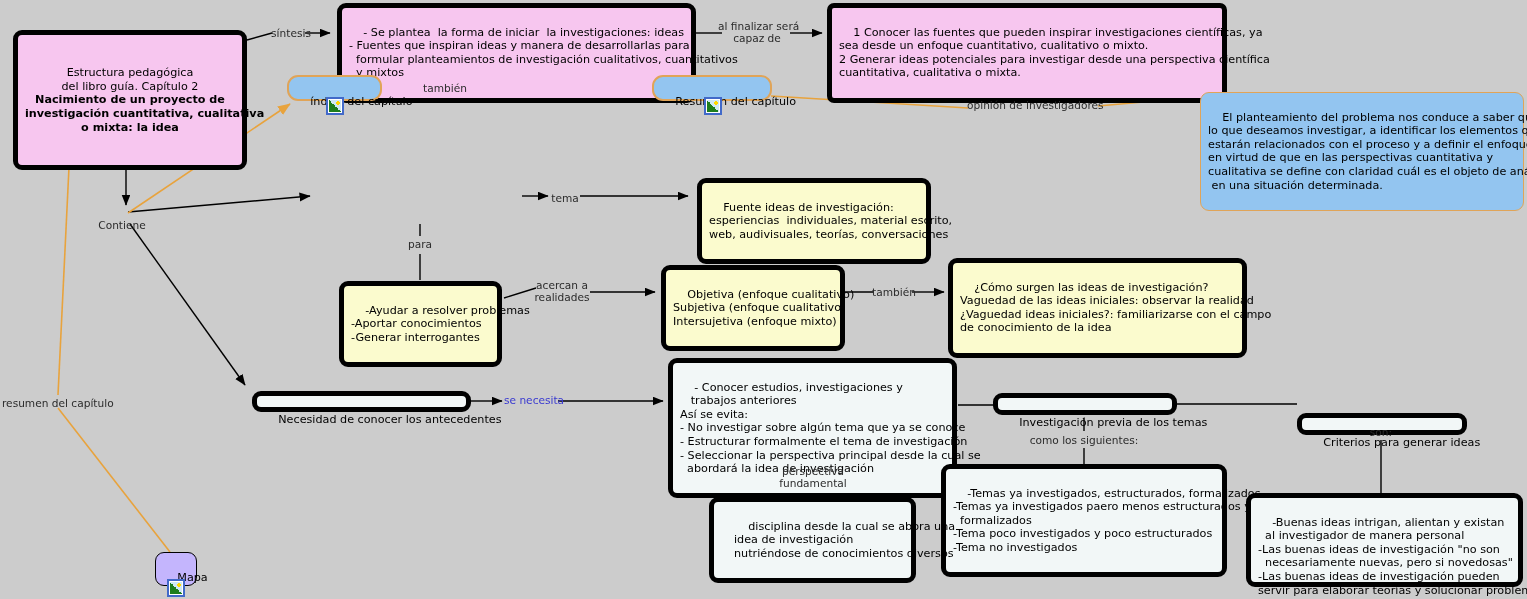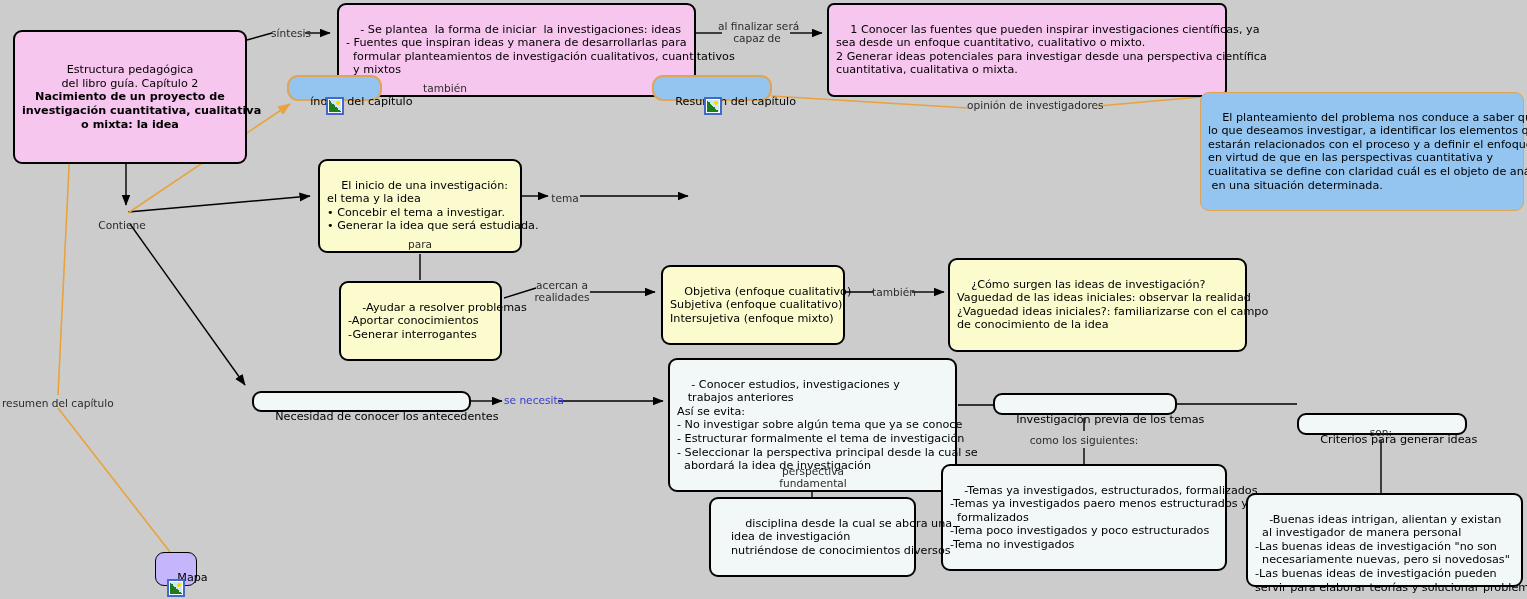--- a/index.html
+++ b/index.html
@@ -18,21 +18,21 @@
   svg#edges{
     position:absolute;
     left:0; top:0;
     width:1527px;
     height:599px;
     pointer-events:none;
   }
   .node{
     position:absolute;
     box-sizing:border-box;
-    border:2px solid #14532d;
+    border:5px solid #14532d;
     border-radius:9px;
     padding:4px 7px;
     font-size:11.2px;
     line-height:13.6px;
     color:#000;
     white-space:pre;
     z-index:5;
   }
   .n-pink{ background:#f7c6ef; border-color:#000; }
   .n-yellow{ background:#fbfbce; border-color:#000; }
@@ -174,27 +174,26 @@
 
   <div class="node n-lightblue" style="left:1200px; top:92px; width:324px;">
     <span>El planteamiento del problema nos conduce a saber qué es
 lo que deseamos investigar, a identificar los elementos que
 estarán relacionados con el proceso y a definir el enfoque,
 en virtud de que en las perspectivas cuantitativa y
 cualitativa se define con claridad cuál es el objeto de análisis
  en una situación determinada.</span>
   </div>
 
-  <div class="node n-yellow" style="left:318px; top:159px; width:204px;">
-    <span>El inicio de una investigación:
-el tema y la idea
-• Concebir el tema a investigar.
-• Generar la idea que será estudiada.</span>
-  </div>
-
+
+  <div class="node n-yellow" style="left:697px; top:178px; width:234px;">
+    <span>Fuente ideas de investigación:
+esperiencias  individuales, material escrito,
+web, audivisuales, teorías, conversaciones</span>
+  </div>
 
   <div class="node n-yellow" style="left:339px; top:281px; width:163px;">
     <span>-Ayudar a resolver problemas
 -Aportar conocimientos
 -Generar interrogantes</span>
   </div>
 
   <div class="node n-yellow" style="left:661px; top:265px; width:184px;">
     <span>Objetiva (enfoque cualitativo)
 Subjetiva (enfoque cualitativo)

